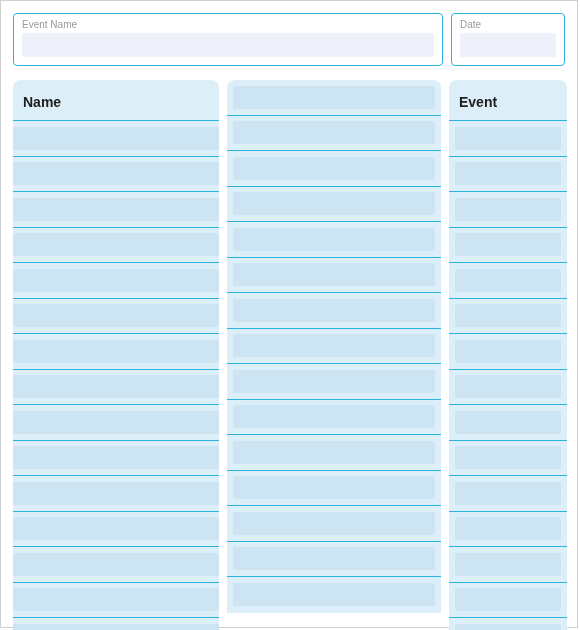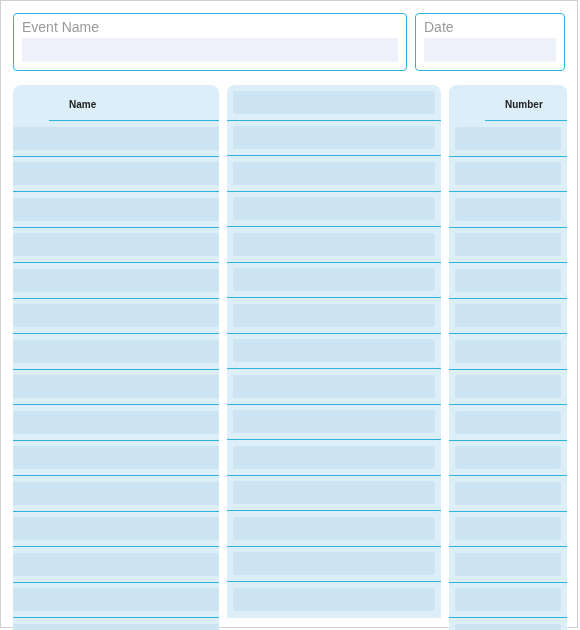--- a/index.html
+++ b/index.html
@@ -22,23 +22,23 @@
     gap: 8px;
     margin-bottom: 14px;
   }
   .field-box {
     border: 1.5px solid #2db3e0;
     border-radius: 4px;
     padding: 5px 8px 8px 8px;
     background: #fff;
   }
   .field-box.event { flex: 1 1 auto; }
-  .field-box.date { width: 150px; flex: 0 0 auto; }
+  .field-box.date { width: 114px; flex: 0 0 auto; }
   .field-label {
-    font-size: 14px;
+    font-size: 10px;
     color: #9a9a9a;
     margin-bottom: 3px;
     display: block;
   }
   .field-input {
     width: 100%;
     height: 24px;
     background: #eef0fa;
     border: none;
     border-radius: 2px;
@@ -53,26 +53,25 @@
   .col {
     background: #dceff8;
     border-radius: 8px 8px 0 0;
     overflow: hidden;
     flex-shrink: 0;
   }
   .col.name { width: 206px; }
   .col.business { width: 214px; }
   .col.number { width: 118px; }
   .col-header {
-    font-size: 10px;
+    font-size: 14px;
     font-weight: bold;
     color: #202020;
-    padding: 14px 10px 10px 20px;
+    padding: 14px 10px 10px 10px;
     border-bottom: 1px solid #2db3e0;
-    margin-left: 36px;
   }
   .col-cell {
     height: 35.5px;
     border-bottom: 1px solid #2db3e0;
     display: flex;
     align-items: center;
     padding: 0 6px;
   }
   .col-cell:last-child { border-bottom: none; }
   .col.name .col-cell { padding: 0; }
@@ -200,21 +199,21 @@
         </div>
       <div class="col-cell">
           <input class="cell-field" value="" style="">
         </div>
       <div class="col-cell">
           <input class="cell-field" value="" style="">
         </div>
     </div>
 
     <div class="col number">
-      <div class="col-header">Number</div>
+      <div class="col-header">Event</div>
       <div class="col-cell">
           <input class="cell-field" value="" style="">
         </div>
       <div class="col-cell">
           <input class="cell-field" value="" style="">
         </div>
       <div class="col-cell">
           <input class="cell-field" value="" style="">
         </div>
       <div class="col-cell">

